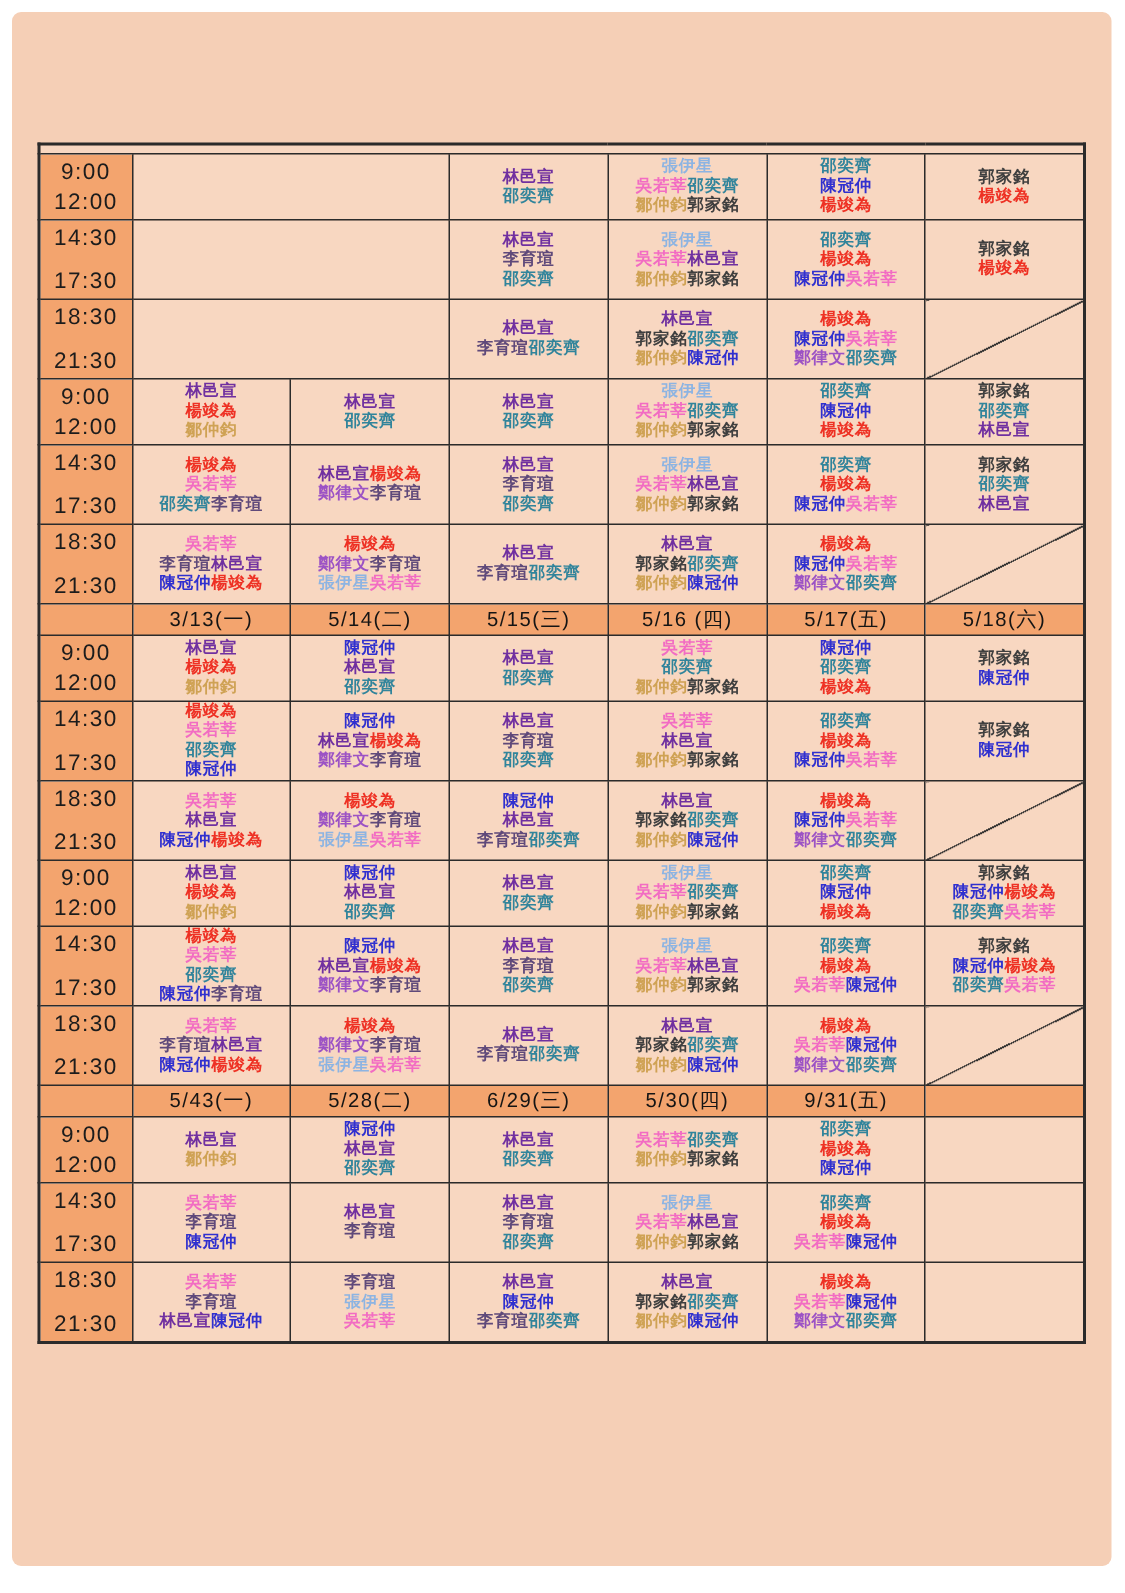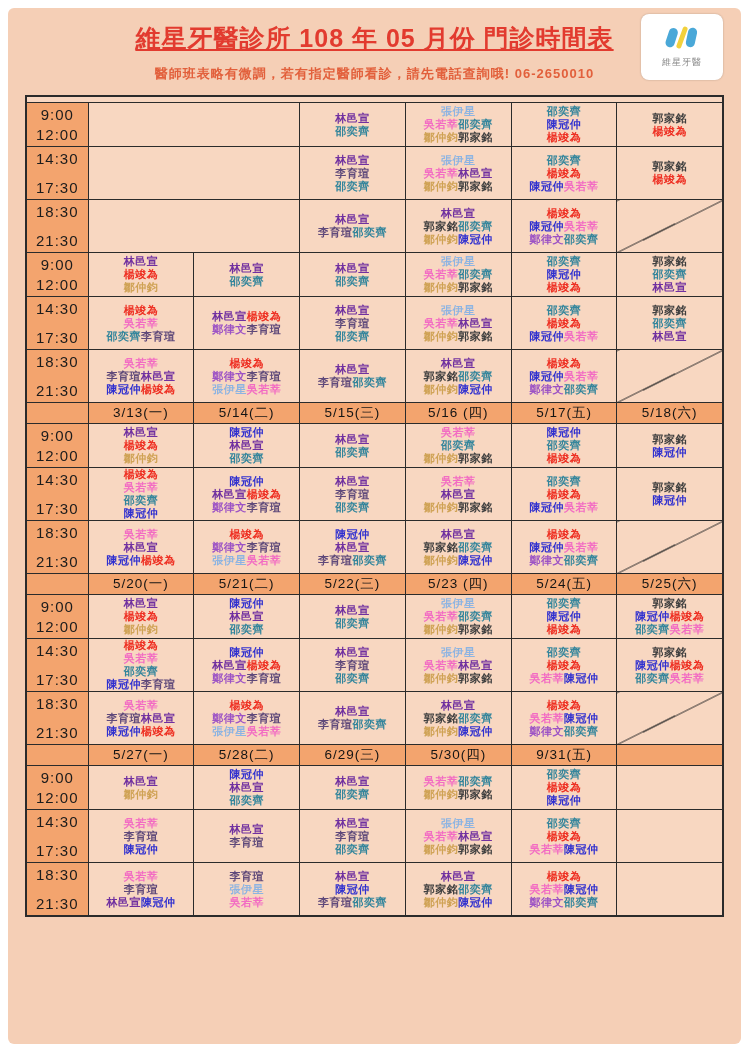--- a/index.html
+++ b/index.html
@@ -27,32 +27,20 @@
   .time-in{display:flex;flex-direction:column;justify-content:space-between;height:100%;
     padding:3px 0;box-sizing:border-box;font-size:15px;color:#1c1c1c;letter-spacing:1px;}
   .line{font-size:11px;font-weight:bold;line-height:13px;letter-spacing:.5px;white-space:nowrap;}
   td.diag{background-color:#f8d7c1;
     background-image:linear-gradient(to bottom right,transparent 49.5%,#2b2b2b 49.5%,#2b2b2b 50.6%,transparent 50.6%);}
 </style>
 </head>
 <body>
 
 <div class="panel">
-  <div class="header">
-    <h1 class="title" style="color: rgb(226, 59, 47);">維星牙醫診所 108 年 05 月份 門診時間表</h1>
-    <div class="subtitle" style="color: rgb(226, 96, 60);">醫師班表略有微調，若有指定醫師看診，請先電話查詢哦! 06-2650010</div>
-    <div class="logo">
-      <svg width="40" height="28" viewBox="0 0 48 34">
-        <rect x="6" y="2" width="11" height="24" rx="5.5" fill="#4aa8d8" transform="rotate(18 11 14)"></rect>
-        <rect x="21" y="0" width="6" height="28" rx="3" fill="#f2d13c" transform="rotate(20 24 14)"></rect>
-        <rect x="30" y="2" width="11" height="24" rx="5.5" fill="#4aa8d8" transform="rotate(12 36 14)"></rect>
-      </svg>
-      <div class="logo-text">維星牙醫</div>
-    </div>
-  </div>
   <table class="sched" id="schedule">
       <colgroup>
         <col style="width: 62px;">
         <col style="width: 105.8px;">
         <col style="width: 105.8px;">
         <col style="width: 105.8px;">
         <col style="width: 105.8px;">
         <col style="width: 105.8px;">
         <col style="width: 105.8px;">
       </colgroup>
@@ -355,141 +343,132 @@
             <div class="line"><span style="color: rgb(63, 63, 63);">郭家銘</span><span style="color: rgb(49, 132, 155);">邵奕齊</span></div>
             <div class="line"><span style="color: rgb(207, 162, 84);">鄒仲鈞</span><span style="color: rgb(48, 48, 207);">陳冠仲</span></div>
           </td>
           <td class="cell">
             <div class="line"><span style="color: rgb(238, 49, 36);">楊竣為</span></div>
             <div class="line"><span style="color: rgb(48, 48, 207);">陳冠仲</span><span style="color: rgb(242, 108, 195);">吳若莘</span></div>
             <div class="line"><span style="color: rgb(156, 83, 197);">鄭律文</span><span style="color: rgb(49, 132, 155);">邵奕齊</span></div>
           </td>
           <td class="diag"></td>
         </tr>
+        <tr class="s0">
+          <td class="timecell">
+            <div class="time-in">
+              <div>9:00</div>
+              <div>12:00</div>
+            </div>
+          </td>
+          <td class="cell">
+            <div class="line"><span style="color: rgb(112, 48, 160);">林邑宣</span></div>
+            <div class="line"><span style="color: rgb(238, 49, 36);">楊竣為</span></div>
+            <div class="line"><span style="color: rgb(207, 162, 84);">鄒仲鈞</span></div>
+          </td>
+          <td class="cell">
+            <div class="line"><span style="color: rgb(48, 48, 207);">陳冠仲</span></div>
+            <div class="line"><span style="color: rgb(112, 48, 160);">林邑宣</span></div>
+            <div class="line"><span style="color: rgb(49, 132, 155);">邵奕齊</span></div>
+          </td>
+          <td class="cell">
+            <div class="line"><span style="color: rgb(112, 48, 160);">林邑宣</span></div>
+            <div class="line"><span style="color: rgb(49, 132, 155);">邵奕齊</span></div>
+          </td>
+          <td class="cell">
+            <div class="line"><span style="color: rgb(141, 180, 226);">張伊星</span></div>
+            <div class="line"><span style="color: rgb(242, 108, 195);">吳若莘</span><span style="color: rgb(49, 132, 155);">邵奕齊</span></div>
+            <div class="line"><span style="color: rgb(207, 162, 84);">鄒仲鈞</span><span style="color: rgb(63, 63, 63);">郭家銘</span></div>
+          </td>
+          <td class="cell">
+            <div class="line"><span style="color: rgb(49, 132, 155);">邵奕齊</span></div>
+            <div class="line"><span style="color: rgb(48, 48, 207);">陳冠仲</span></div>
+            <div class="line"><span style="color: rgb(238, 49, 36);">楊竣為</span></div>
+          </td>
+          <td class="cell">
+            <div class="line"><span style="color: rgb(63, 63, 63);">郭家銘</span></div>
+            <div class="line"><span style="color: rgb(48, 48, 207);">陳冠仲</span><span style="color: rgb(238, 49, 36);">楊竣為</span></div>
+            <div class="line"><span style="color: rgb(49, 132, 155);">邵奕齊</span><span style="color: rgb(242, 108, 195);">吳若莘</span></div>
+          </td>
+        </tr>
+        <tr class="s1">
+          <td class="timecell">
+            <div class="time-in">
+              <div>14:30</div>
+              <div>17:30</div>
+            </div>
+          </td>
+          <td class="cell">
+            <div class="line"><span style="color: rgb(238, 49, 36);">楊竣為</span></div>
+            <div class="line"><span style="color: rgb(242, 108, 195);">吳若莘</span></div>
+            <div class="line"><span style="color: rgb(49, 132, 155);">邵奕齊</span></div>
+            <div class="line"><span style="color: rgb(48, 48, 207);">陳冠仲</span><span style="color: rgb(95, 73, 122);">李育瑄</span></div>
+          </td>
+          <td class="cell">
+            <div class="line"><span style="color: rgb(48, 48, 207);">陳冠仲</span></div>
+            <div class="line"><span style="color: rgb(112, 48, 160);">林邑宣</span><span style="color: rgb(238, 49, 36);">楊竣為</span></div>
+            <div class="line"><span style="color: rgb(156, 83, 197);">鄭律文</span><span style="color: rgb(95, 73, 122);">李育瑄</span></div>
+          </td>
+          <td class="cell">
+            <div class="line"><span style="color: rgb(112, 48, 160);">林邑宣</span></div>
+            <div class="line"><span style="color: rgb(95, 73, 122);">李育瑄</span></div>
+            <div class="line"><span style="color: rgb(49, 132, 155);">邵奕齊</span></div>
+          </td>
+          <td class="cell">
+            <div class="line"><span style="color: rgb(141, 180, 226);">張伊星</span></div>
+            <div class="line"><span style="color: rgb(242, 108, 195);">吳若莘</span><span style="color: rgb(112, 48, 160);">林邑宣</span></div>
+            <div class="line"><span style="color: rgb(207, 162, 84);">鄒仲鈞</span><span style="color: rgb(63, 63, 63);">郭家銘</span></div>
+          </td>
+          <td class="cell">
+            <div class="line"><span style="color: rgb(49, 132, 155);">邵奕齊</span></div>
+            <div class="line"><span style="color: rgb(238, 49, 36);">楊竣為</span></div>
+            <div class="line"><span style="color: rgb(242, 108, 195);">吳若莘</span><span style="color: rgb(48, 48, 207);">陳冠仲</span></div>
+          </td>
+          <td class="cell">
+            <div class="line"><span style="color: rgb(63, 63, 63);">郭家銘</span></div>
+            <div class="line"><span style="color: rgb(48, 48, 207);">陳冠仲</span><span style="color: rgb(238, 49, 36);">楊竣為</span></div>
+            <div class="line"><span style="color: rgb(49, 132, 155);">邵奕齊</span><span style="color: rgb(242, 108, 195);">吳若莘</span></div>
+          </td>
+        </tr>
+        <tr class="s2">
+          <td class="timecell">
+            <div class="time-in">
+              <div>18:30</div>
+              <div>21:30</div>
+            </div>
+          </td>
+          <td class="cell">
+            <div class="line"><span style="color: rgb(242, 108, 195);">吳若莘</span></div>
+            <div class="line"><span style="color: rgb(95, 73, 122);">李育瑄</span><span style="color: rgb(112, 48, 160);">林邑宣</span></div>
+            <div class="line"><span style="color: rgb(48, 48, 207);">陳冠仲</span><span style="color: rgb(238, 49, 36);">楊竣為</span></div>
+          </td>
+          <td class="cell">
+            <div class="line"><span style="color: rgb(238, 49, 36);">楊竣為</span></div>
+            <div class="line"><span style="color: rgb(156, 83, 197);">鄭律文</span><span style="color: rgb(95, 73, 122);">李育瑄</span></div>
+            <div class="line"><span style="color: rgb(141, 180, 226);">張伊星</span><span style="color: rgb(242, 108, 195);">吳若莘</span></div>
+          </td>
+          <td class="cell">
+            <div class="line"><span style="color: rgb(112, 48, 160);">林邑宣</span></div>
+            <div class="line"><span style="color: rgb(95, 73, 122);">李育瑄</span><span style="color: rgb(49, 132, 155);">邵奕齊</span></div>
+          </td>
+          <td class="cell">
+            <div class="line"><span style="color: rgb(112, 48, 160);">林邑宣</span></div>
+            <div class="line"><span style="color: rgb(63, 63, 63);">郭家銘</span><span style="color: rgb(49, 132, 155);">邵奕齊</span></div>
+            <div class="line"><span style="color: rgb(207, 162, 84);">鄒仲鈞</span><span style="color: rgb(48, 48, 207);">陳冠仲</span></div>
+          </td>
+          <td class="cell">
+            <div class="line"><span style="color: rgb(238, 49, 36);">楊竣為</span></div>
+            <div class="line"><span style="color: rgb(242, 108, 195);">吳若莘</span><span style="color: rgb(48, 48, 207);">陳冠仲</span></div>
+            <div class="line"><span style="color: rgb(156, 83, 197);">鄭律文</span><span style="color: rgb(49, 132, 155);">邵奕齊</span></div>
+          </td>
+          <td class="diag"></td>
+        </tr>
         <tr class="date-row">
           <td class="band"></td>
-          <td class="band">5/20(一)</td>
-          <td class="band">5/21(二)</td>
-          <td class="band">5/22(三)</td>
-          <td class="band">5/23 (四)</td>
-          <td class="band">5/24(五)</td>
-          <td class="band">5/25(六)</td>
-        </tr>
-        <tr class="s0">
-          <td class="timecell">
-            <div class="time-in">
-              <div>9:00</div>
-              <div>12:00</div>
-            </div>
-          </td>
-          <td class="cell">
-            <div class="line"><span style="color: rgb(112, 48, 160);">林邑宣</span></div>
-            <div class="line"><span style="color: rgb(238, 49, 36);">楊竣為</span></div>
-            <div class="line"><span style="color: rgb(207, 162, 84);">鄒仲鈞</span></div>
-          </td>
-          <td class="cell">
-            <div class="line"><span style="color: rgb(48, 48, 207);">陳冠仲</span></div>
-            <div class="line"><span style="color: rgb(112, 48, 160);">林邑宣</span></div>
-            <div class="line"><span style="color: rgb(49, 132, 155);">邵奕齊</span></div>
-          </td>
-          <td class="cell">
-            <div class="line"><span style="color: rgb(112, 48, 160);">林邑宣</span></div>
-            <div class="line"><span style="color: rgb(49, 132, 155);">邵奕齊</span></div>
-          </td>
-          <td class="cell">
-            <div class="line"><span style="color: rgb(141, 180, 226);">張伊星</span></div>
-            <div class="line"><span style="color: rgb(242, 108, 195);">吳若莘</span><span style="color: rgb(49, 132, 155);">邵奕齊</span></div>
-            <div class="line"><span style="color: rgb(207, 162, 84);">鄒仲鈞</span><span style="color: rgb(63, 63, 63);">郭家銘</span></div>
-          </td>
-          <td class="cell">
-            <div class="line"><span style="color: rgb(49, 132, 155);">邵奕齊</span></div>
-            <div class="line"><span style="color: rgb(48, 48, 207);">陳冠仲</span></div>
-            <div class="line"><span style="color: rgb(238, 49, 36);">楊竣為</span></div>
-          </td>
-          <td class="cell">
-            <div class="line"><span style="color: rgb(63, 63, 63);">郭家銘</span></div>
-            <div class="line"><span style="color: rgb(48, 48, 207);">陳冠仲</span><span style="color: rgb(238, 49, 36);">楊竣為</span></div>
-            <div class="line"><span style="color: rgb(49, 132, 155);">邵奕齊</span><span style="color: rgb(242, 108, 195);">吳若莘</span></div>
-          </td>
-        </tr>
-        <tr class="s1">
-          <td class="timecell">
-            <div class="time-in">
-              <div>14:30</div>
-              <div>17:30</div>
-            </div>
-          </td>
-          <td class="cell">
-            <div class="line"><span style="color: rgb(238, 49, 36);">楊竣為</span></div>
-            <div class="line"><span style="color: rgb(242, 108, 195);">吳若莘</span></div>
-            <div class="line"><span style="color: rgb(49, 132, 155);">邵奕齊</span></div>
-            <div class="line"><span style="color: rgb(48, 48, 207);">陳冠仲</span><span style="color: rgb(95, 73, 122);">李育瑄</span></div>
-          </td>
-          <td class="cell">
-            <div class="line"><span style="color: rgb(48, 48, 207);">陳冠仲</span></div>
-            <div class="line"><span style="color: rgb(112, 48, 160);">林邑宣</span><span style="color: rgb(238, 49, 36);">楊竣為</span></div>
-            <div class="line"><span style="color: rgb(156, 83, 197);">鄭律文</span><span style="color: rgb(95, 73, 122);">李育瑄</span></div>
-          </td>
-          <td class="cell">
-            <div class="line"><span style="color: rgb(112, 48, 160);">林邑宣</span></div>
-            <div class="line"><span style="color: rgb(95, 73, 122);">李育瑄</span></div>
-            <div class="line"><span style="color: rgb(49, 132, 155);">邵奕齊</span></div>
-          </td>
-          <td class="cell">
-            <div class="line"><span style="color: rgb(141, 180, 226);">張伊星</span></div>
-            <div class="line"><span style="color: rgb(242, 108, 195);">吳若莘</span><span style="color: rgb(112, 48, 160);">林邑宣</span></div>
-            <div class="line"><span style="color: rgb(207, 162, 84);">鄒仲鈞</span><span style="color: rgb(63, 63, 63);">郭家銘</span></div>
-          </td>
-          <td class="cell">
-            <div class="line"><span style="color: rgb(49, 132, 155);">邵奕齊</span></div>
-            <div class="line"><span style="color: rgb(238, 49, 36);">楊竣為</span></div>
-            <div class="line"><span style="color: rgb(242, 108, 195);">吳若莘</span><span style="color: rgb(48, 48, 207);">陳冠仲</span></div>
-          </td>
-          <td class="cell">
-            <div class="line"><span style="color: rgb(63, 63, 63);">郭家銘</span></div>
-            <div class="line"><span style="color: rgb(48, 48, 207);">陳冠仲</span><span style="color: rgb(238, 49, 36);">楊竣為</span></div>
-            <div class="line"><span style="color: rgb(49, 132, 155);">邵奕齊</span><span style="color: rgb(242, 108, 195);">吳若莘</span></div>
-          </td>
-        </tr>
-        <tr class="s2">
-          <td class="timecell">
-            <div class="time-in">
-              <div>18:30</div>
-              <div>21:30</div>
-            </div>
-          </td>
-          <td class="cell">
-            <div class="line"><span style="color: rgb(242, 108, 195);">吳若莘</span></div>
-            <div class="line"><span style="color: rgb(95, 73, 122);">李育瑄</span><span style="color: rgb(112, 48, 160);">林邑宣</span></div>
-            <div class="line"><span style="color: rgb(48, 48, 207);">陳冠仲</span><span style="color: rgb(238, 49, 36);">楊竣為</span></div>
-          </td>
-          <td class="cell">
-            <div class="line"><span style="color: rgb(238, 49, 36);">楊竣為</span></div>
-            <div class="line"><span style="color: rgb(156, 83, 197);">鄭律文</span><span style="color: rgb(95, 73, 122);">李育瑄</span></div>
-            <div class="line"><span style="color: rgb(141, 180, 226);">張伊星</span><span style="color: rgb(242, 108, 195);">吳若莘</span></div>
-          </td>
-          <td class="cell">
-            <div class="line"><span style="color: rgb(112, 48, 160);">林邑宣</span></div>
-            <div class="line"><span style="color: rgb(95, 73, 122);">李育瑄</span><span style="color: rgb(49, 132, 155);">邵奕齊</span></div>
-          </td>
-          <td class="cell">
-            <div class="line"><span style="color: rgb(112, 48, 160);">林邑宣</span></div>
-            <div class="line"><span style="color: rgb(63, 63, 63);">郭家銘</span><span style="color: rgb(49, 132, 155);">邵奕齊</span></div>
-            <div class="line"><span style="color: rgb(207, 162, 84);">鄒仲鈞</span><span style="color: rgb(48, 48, 207);">陳冠仲</span></div>
-          </td>
-          <td class="cell">
-            <div class="line"><span style="color: rgb(238, 49, 36);">楊竣為</span></div>
-            <div class="line"><span style="color: rgb(242, 108, 195);">吳若莘</span><span style="color: rgb(48, 48, 207);">陳冠仲</span></div>
-            <div class="line"><span style="color: rgb(156, 83, 197);">鄭律文</span><span style="color: rgb(49, 132, 155);">邵奕齊</span></div>
-          </td>
-          <td class="diag"></td>
-        </tr>
-        <tr class="date-row">
-          <td class="band"></td>
-          <td class="band">5/27(一)</td>
+          <td class="band">5/43(一)</td>
           <td class="band">5/28(二)</td>
           <td class="band">6/29(三)</td>
           <td class="band">5/30(四)</td>
           <td class="band">9/31(五)</td>
           <td class="band"></td>
         </tr>
         <tr class="s0">
           <td class="timecell">
             <div class="time-in">
               <div>9:00</div>

